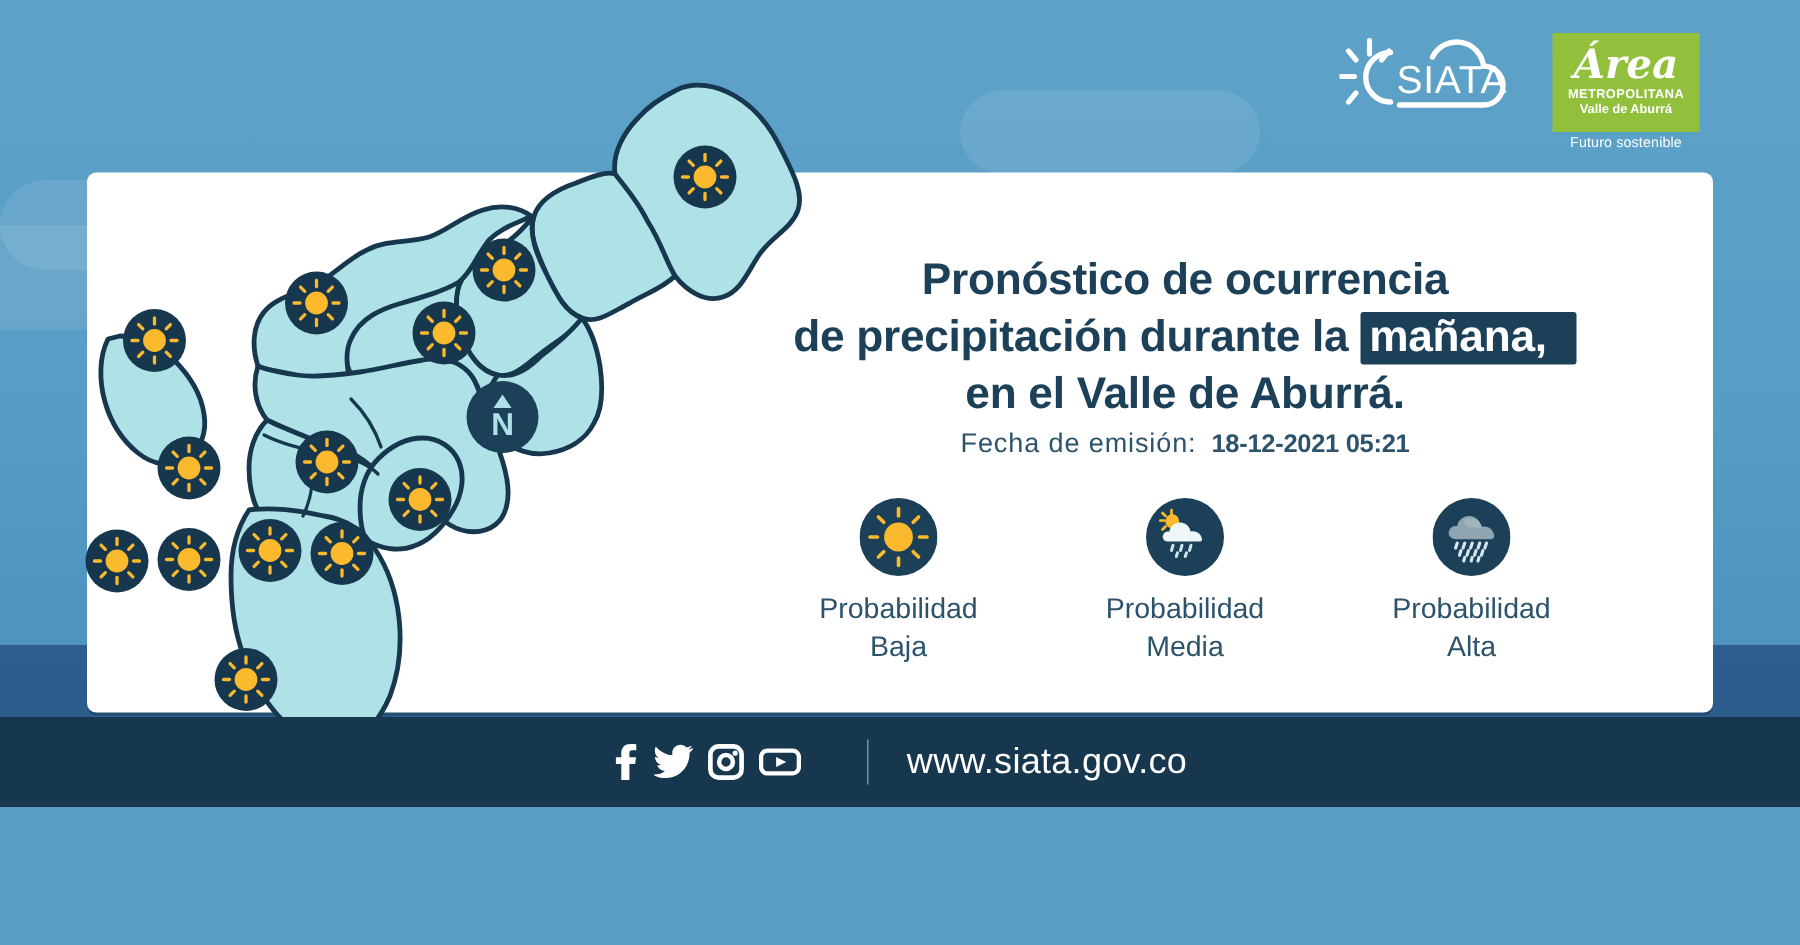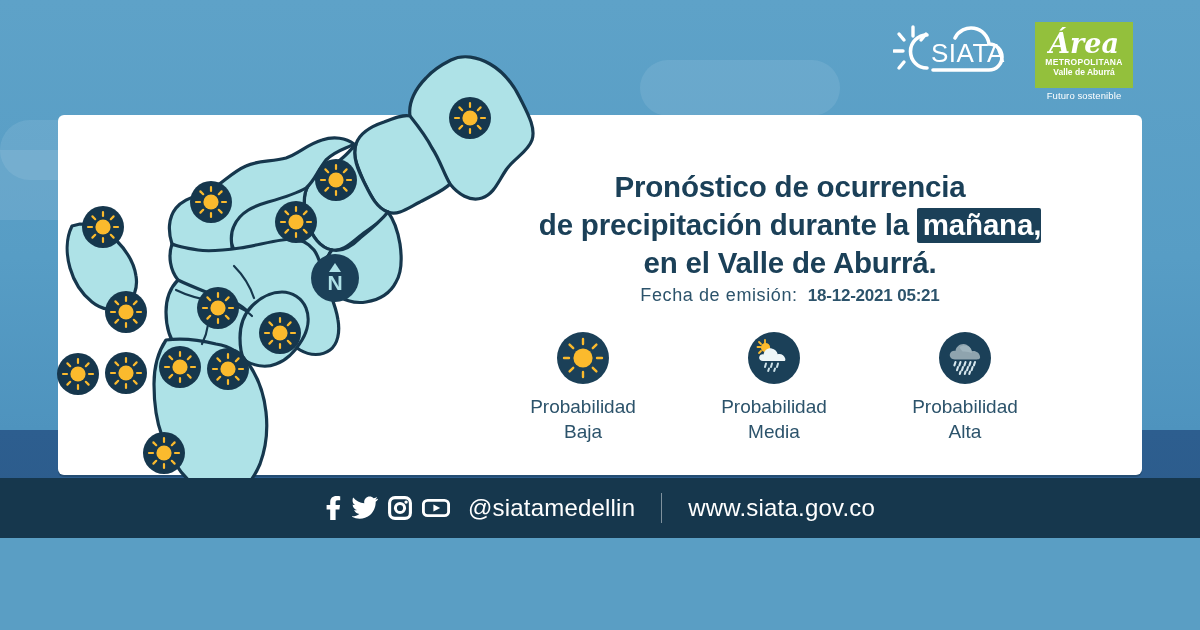--- a/index.html
+++ b/index.html
@@ -107,35 +107,35 @@
   
   .title {
     position: absolute; left: 470px; top: 168px; width: 640px;
     text-align: center;
     color: #1b4058;
     font-size: 29.5px; font-weight: 700; line-height: 38px;
     letter-spacing: -0.2px;
   }
   .hl {
     background: #1b4058; color: #ffffff;
-    padding: 1px 0 3px 6px; border-radius: 2px;
+    padding: 1px 20px 3px 6px; border-radius: 2px;
     display: inline-block; line-height: 31px;
   }
   .emis {
     position: absolute; left: 470px; top: 285px; width: 640px;
     text-align: center; color: #2c536b;
     font-size: 18px;
   }
   .emis .lbl { letter-spacing: 0.6px; }
   .emis .val {
     font-weight: 700; font-size: 17px; letter-spacing: -0.2px;
     margin-left: 5px;
   }
   .legend {
-    position: absolute; left: 454px; top: 332px; width: 640px;
+    position: absolute; left: 470px; top: 332px; width: 640px;
     display: flex; justify-content: space-between;
     padding: 0 36px; box-sizing: border-box;
   }
   .leg-item {
     width: 186px; text-align: center;
     display: flex; flex-direction: column; align-items: center;
   }
   .leg-ic { width: 52px; height: 52px; margin-bottom: 10px; }
   .leg-lab {
     color: #2c536b; font-size: 19px; line-height: 25px;
@@ -565,19 +565,18 @@
         <svg class="s-ic" width="24" height="24" viewBox="0 0 24 24">
           <rect x="1.6" y="1.6" width="20.8" height="20.8" rx="5.4" fill="none" stroke="#ffffff" stroke-width="3.1"></rect>
           <circle cx="12" cy="12" r="4.6" fill="none" stroke="#ffffff" stroke-width="3"></circle>
           <circle cx="18.1" cy="6.1" r="1.7" fill="#ffffff"></circle>
         </svg>
         <svg class="s-ic" width="28" height="22" viewBox="0 0 28 22">
           <rect x="1.4" y="3.4" width="25.2" height="15.2" rx="4.2" fill="none" stroke="#ffffff" stroke-width="2.9"></rect>
           <path d="M11.4 7.6 L18.2 11 L11.4 14.4 Z" fill="#ffffff"></path>
         </svg>
       </div>
-      <div class="handle">@siatamedellin</div>
       <div class="f-divider"></div>
       <div class="site">www.siata.gov.co</div>
     </div>
   </div>
 
 </div>
 
 </body></html>

